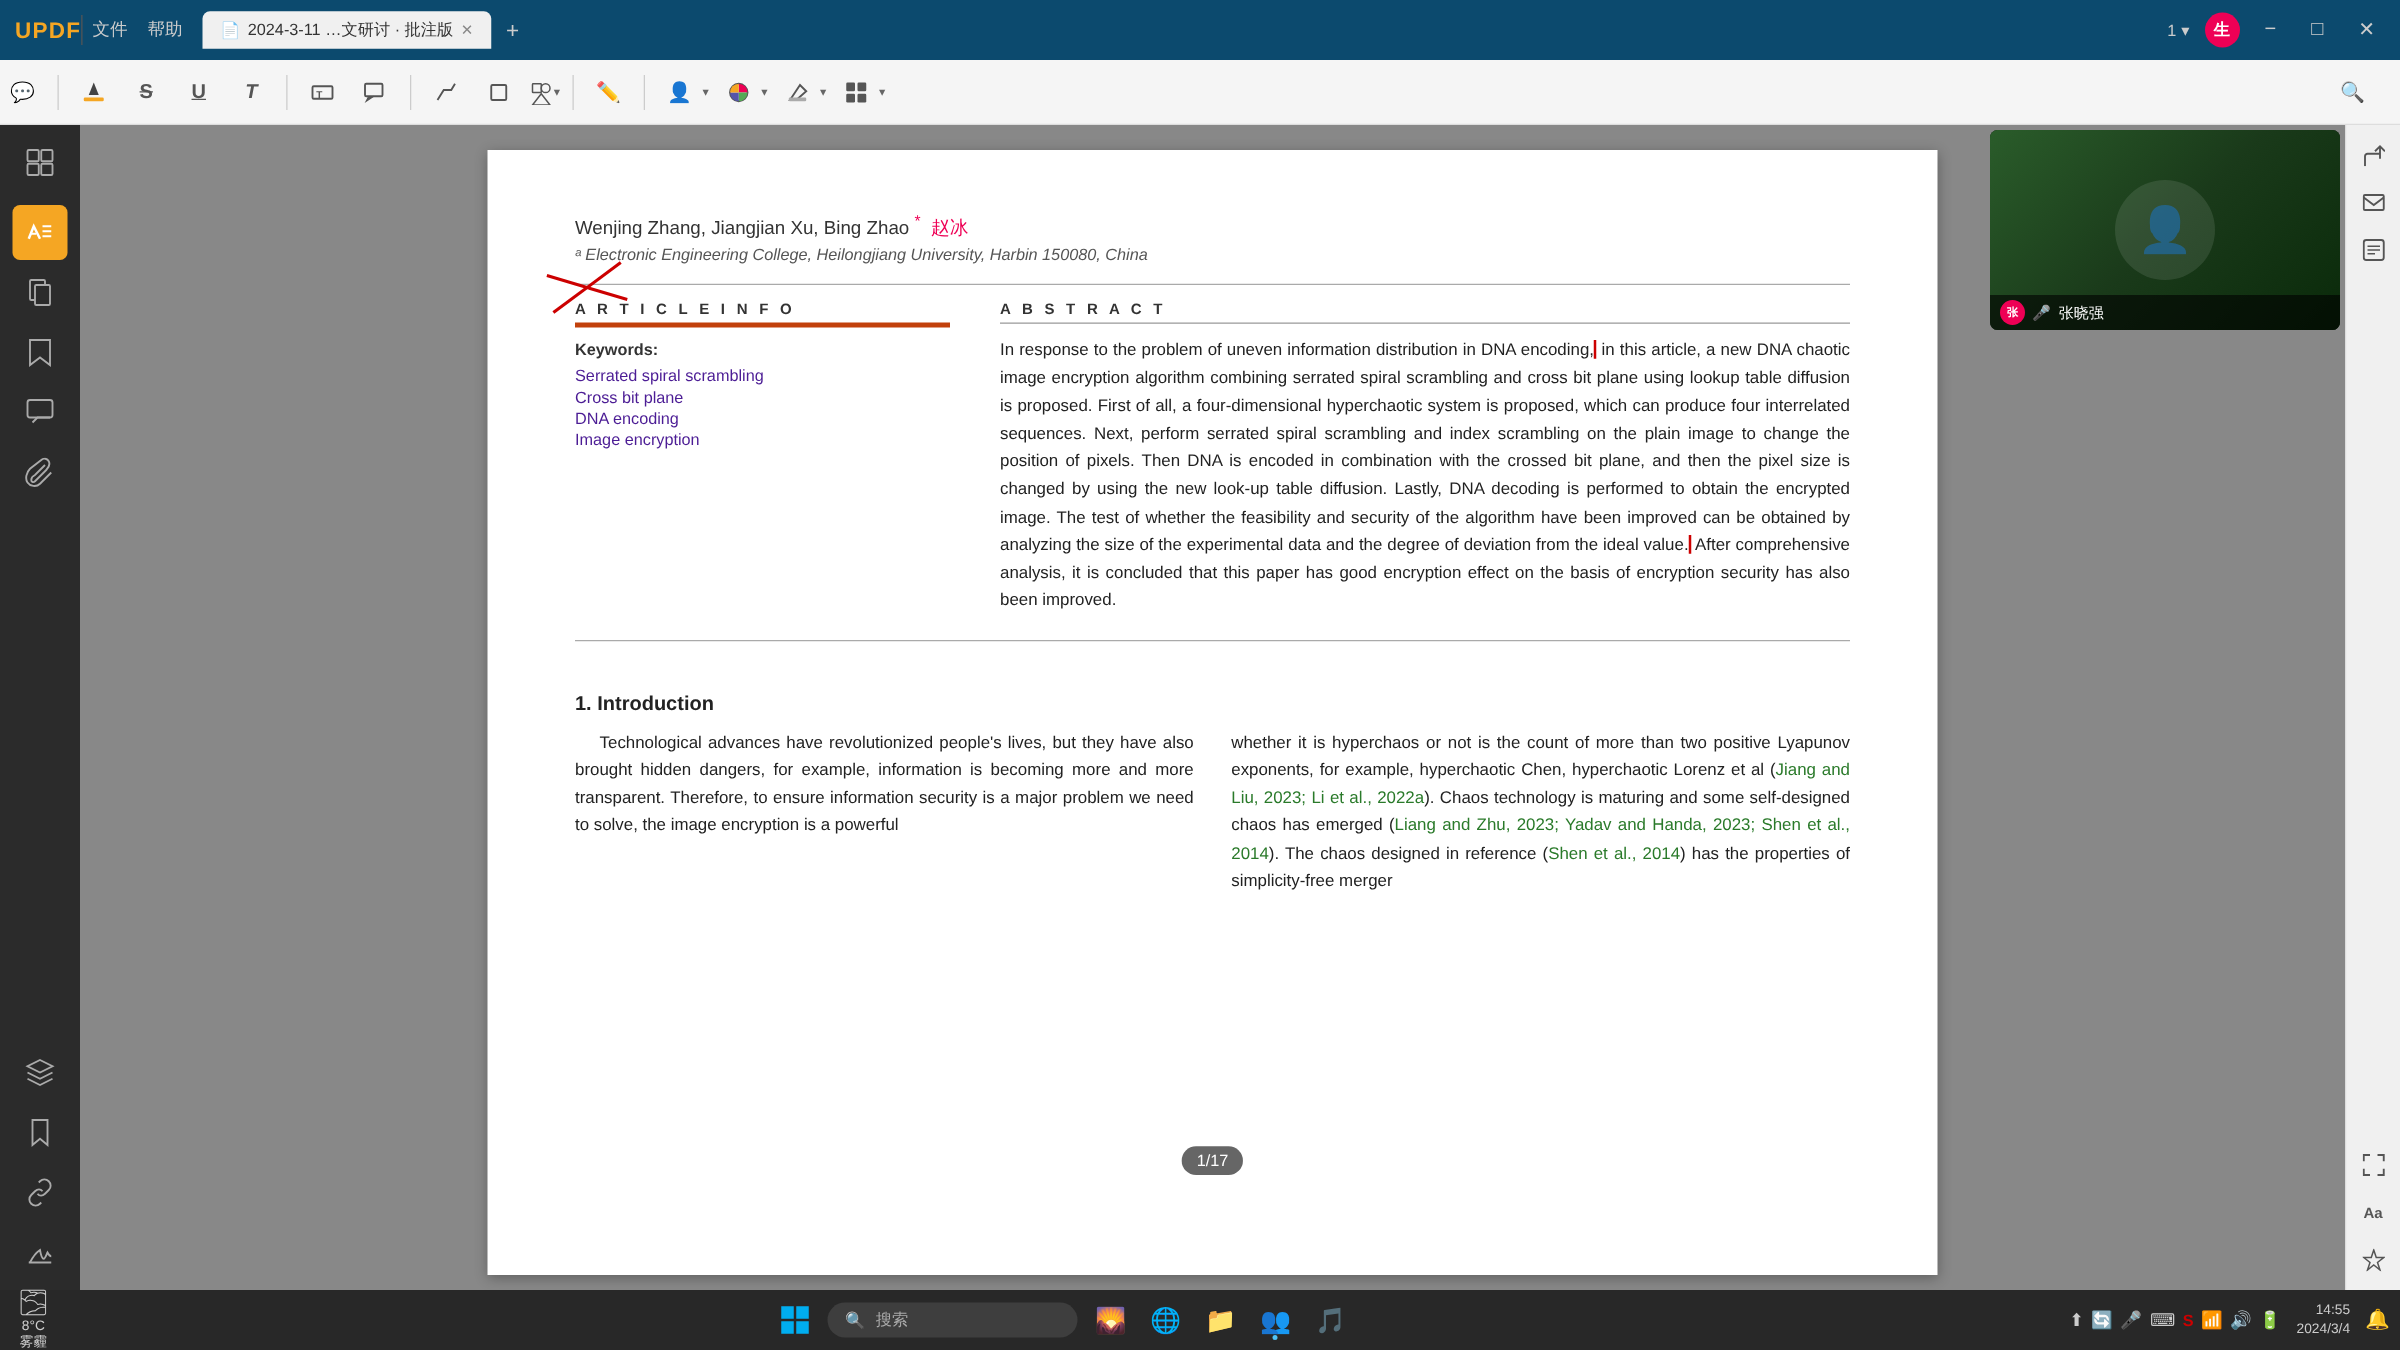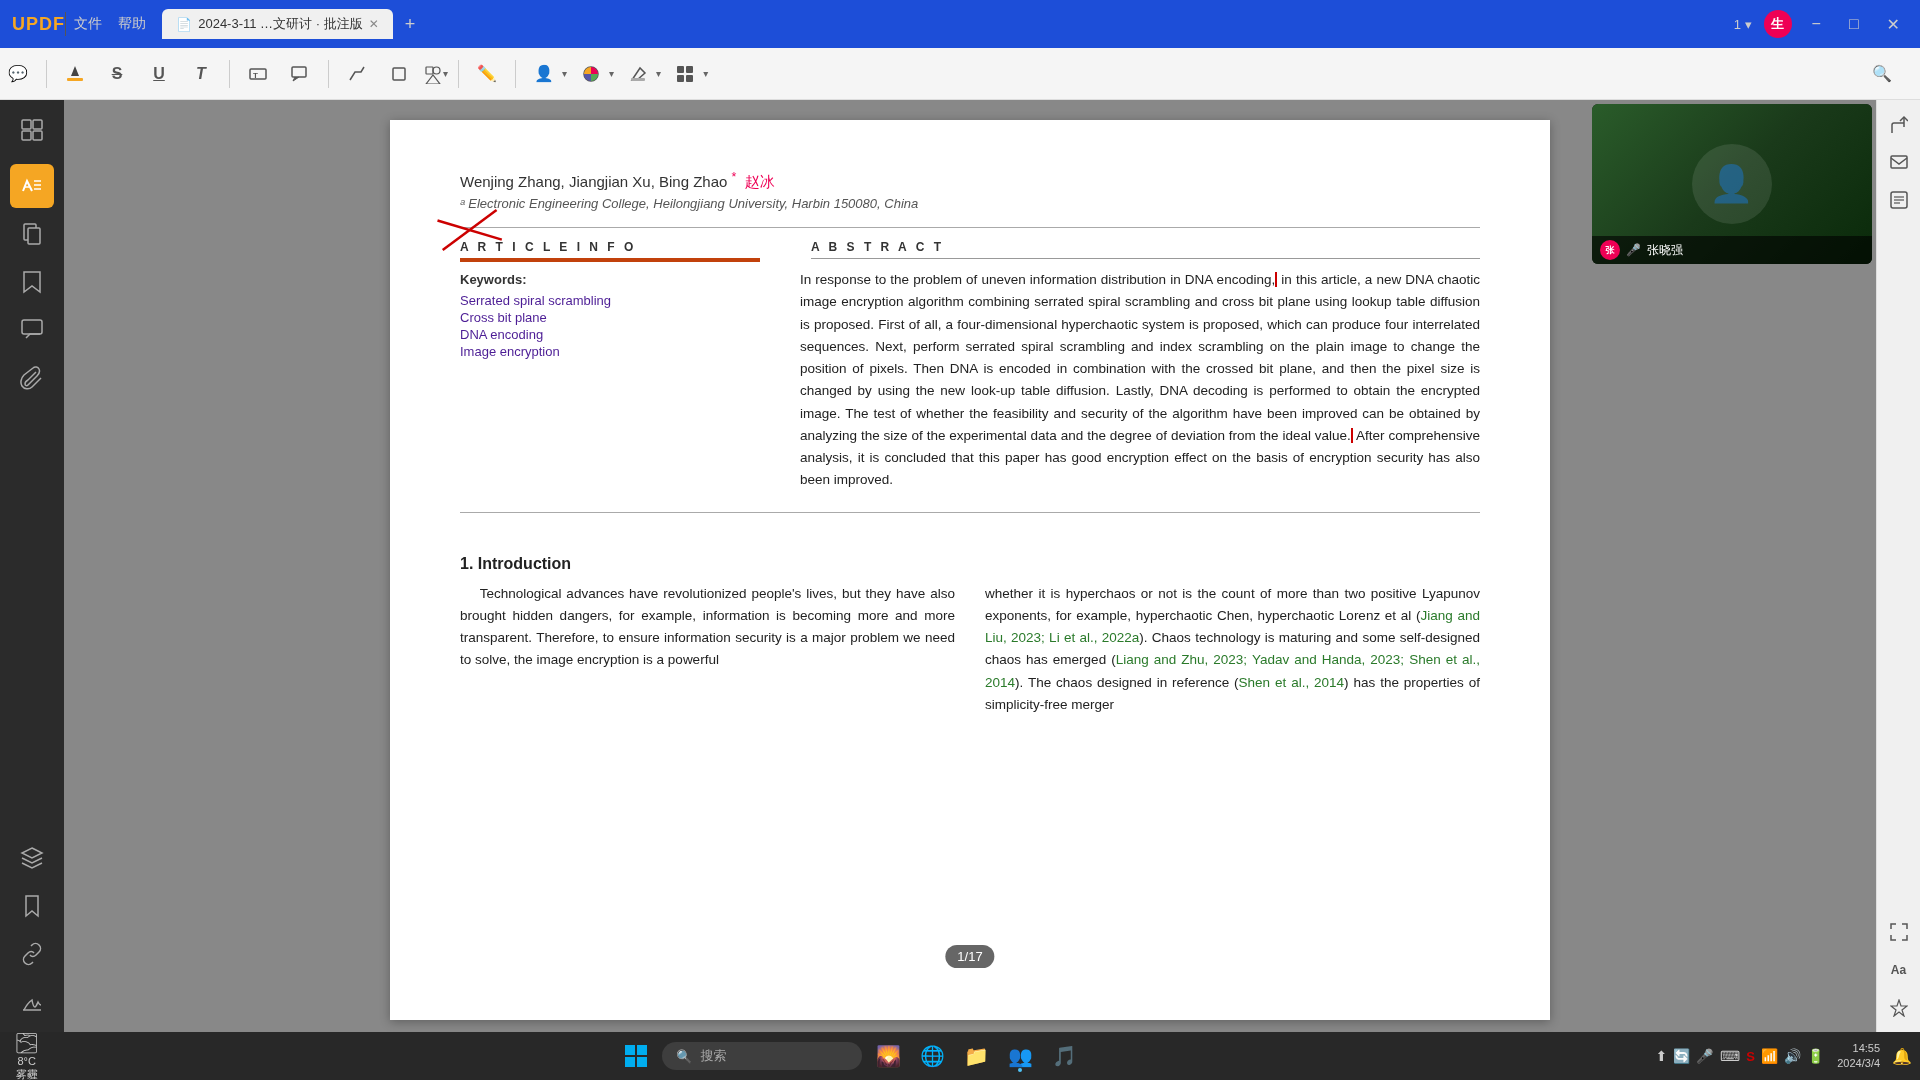--- a/index.html
+++ b/index.html
@@ -1,21 +1,21 @@
 <!DOCTYPE html>
 <html><head>
   <meta charset="utf-8">
   <style>
     * { margin: 0; padding: 0; box-sizing: border-box; }
     body { width: 1920px; height: 1080px; overflow: hidden; background: #e8e8e8; font-family: 'Segoe UI', Arial, sans-serif; display: flex; flex-direction: column; }
 
     
     #topbar {
       height: 48px;
-      background: #1d4ed8;
+      background: #0c4a6e;
       display: flex;
       align-items: center;
       padding: 0 12px;
       gap: 0;
       flex-shrink: 0;
     }
     #updf-logo {
       color: #f5a623;
       font-weight: bold;
       font-size: 18px;
@@ -130,21 +130,21 @@
       display: flex;
       flex-direction: column;
       align-items: center;
       padding: 20px 0;
       position: relative;
     }
 
     
     #page-number-badge {
       position: absolute;
-      bottom: 64px;
+      bottom: 92px;
       left: 50%;
       transform: translateX(-50%);
       background: rgba(0,0,0,0.6);
       color: #fff;
       padding: 4px 12px;
       border-radius: 12px;
       font-size: 13px;
       z-index: 10;
     }
 
@@ -246,21 +246,20 @@
     .keyword { font-size: 13px; color: #4c1d95; margin-bottom: 2px; }
 
     .abstract-label {
       font-size: 12px;
       letter-spacing: 3px;
       font-weight: bold;
       color: #333;
       margin-bottom: 10px;
       border-bottom: 1px solid #999;
       padding-bottom: 4px;
-      margin-left: 11px;
     }
     .abstract-text {
       font-size: 13.5px;
       line-height: 1.65;
       color: #222;
       text-align: justify;
     }
 
     .intro-section { margin-top: 42px; }
     .intro-heading {

